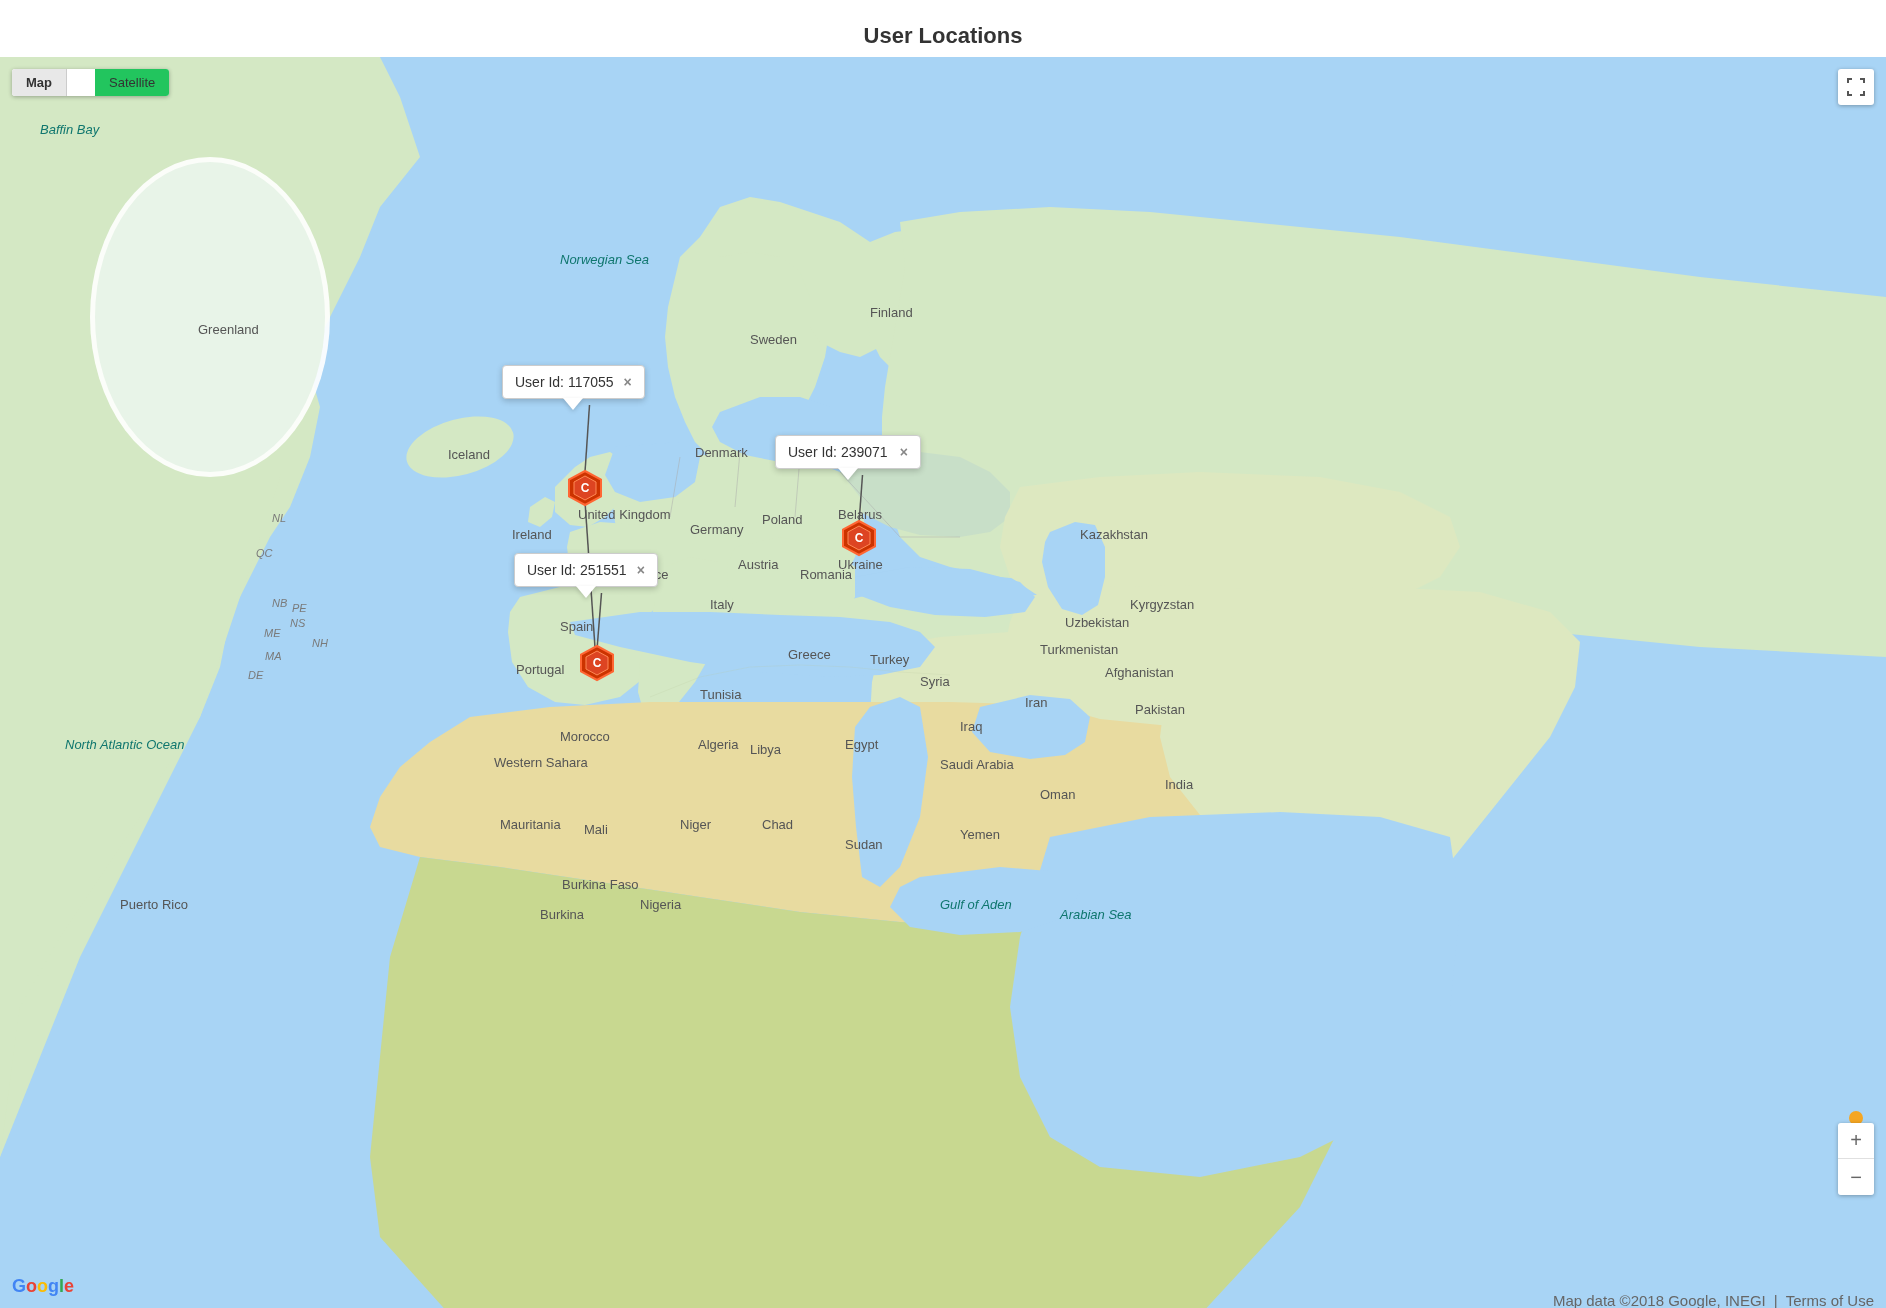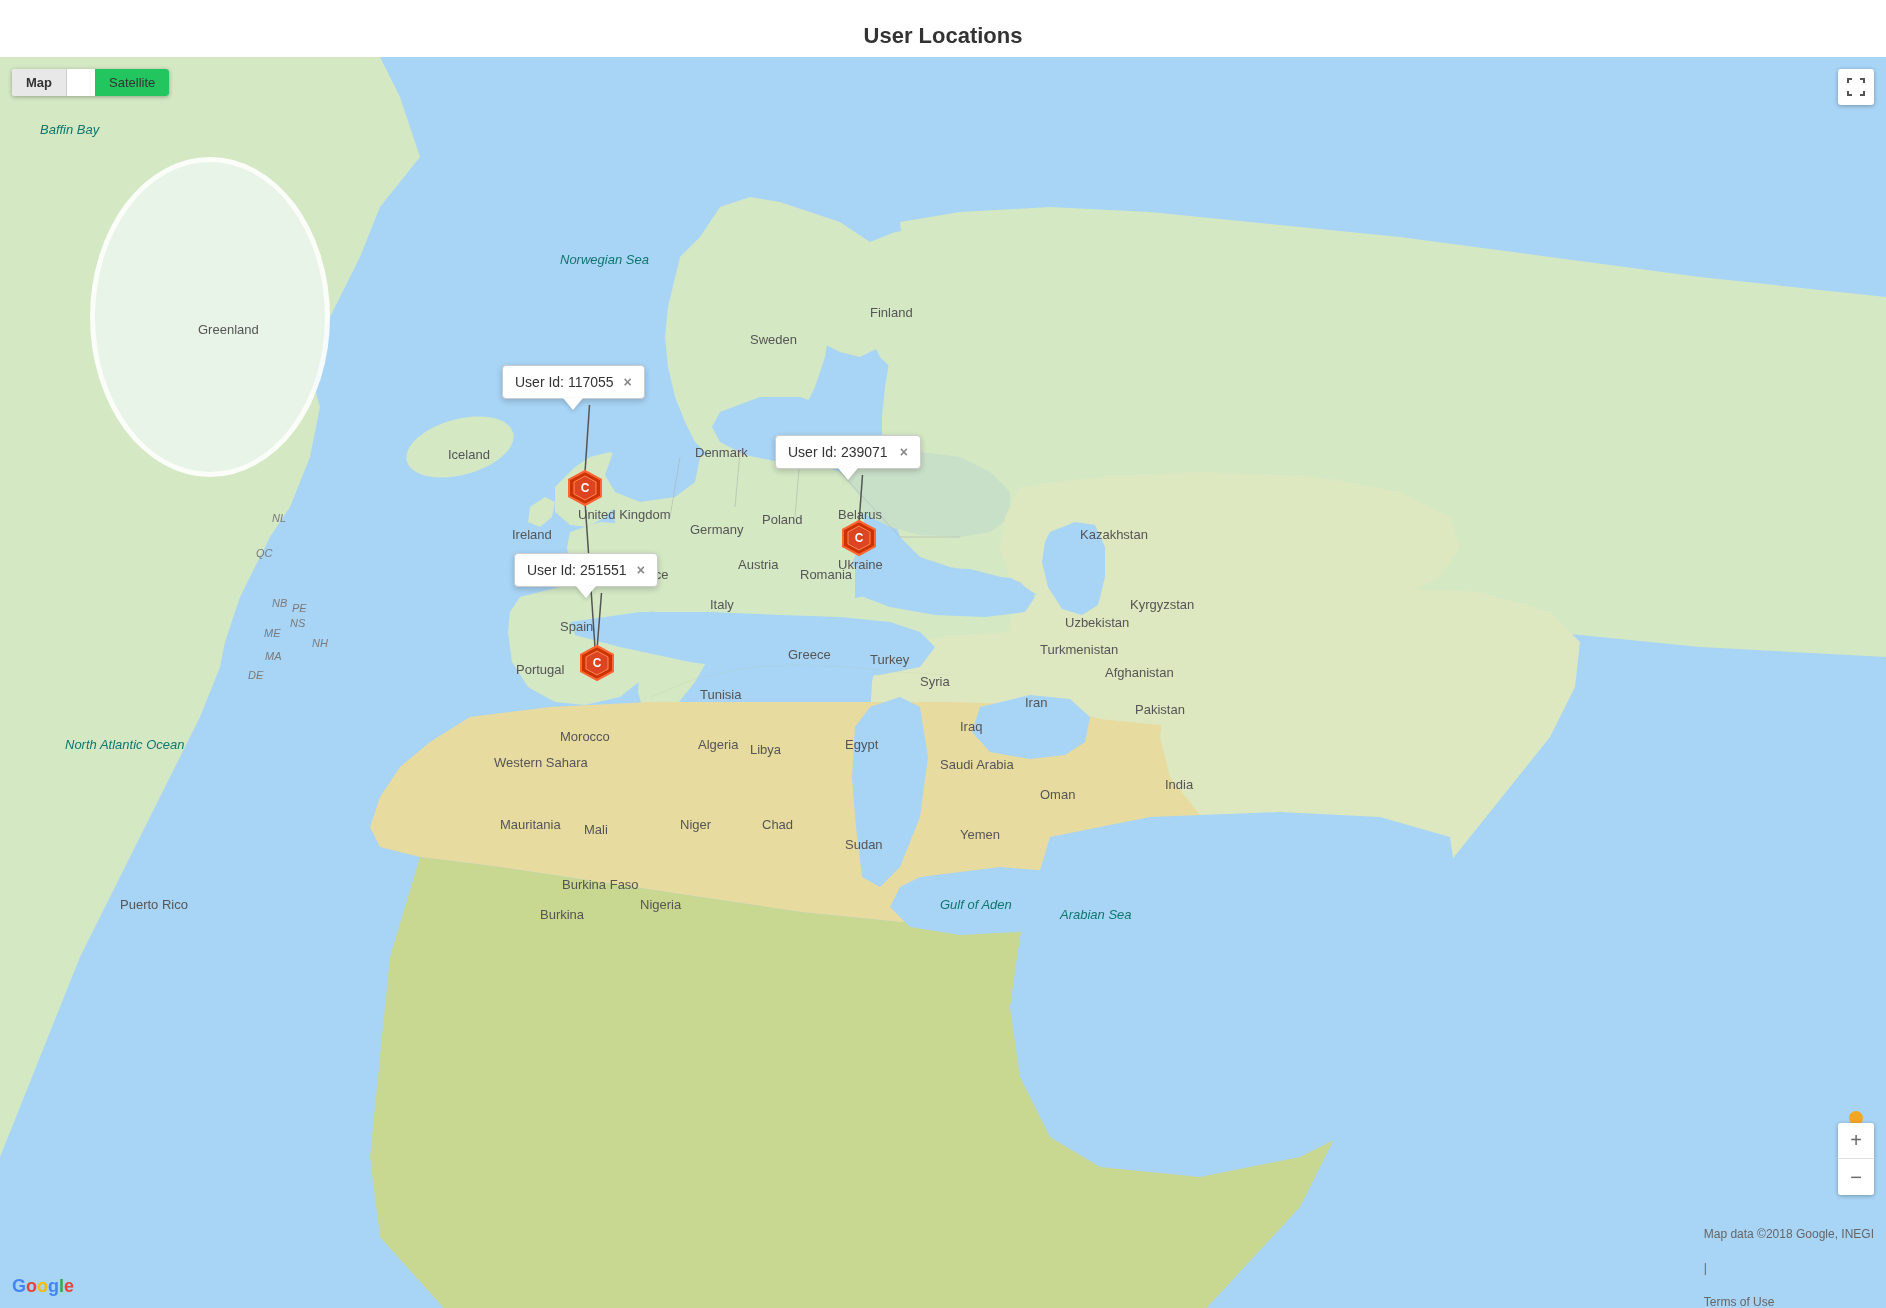--- a/index.html
+++ b/index.html
@@ -133,25 +133,24 @@
     .google-logo span:nth-child(4) { color: #4285F4; }
     .google-logo span:nth-child(5) { color: #34A853; }
     .google-logo span:nth-child(6) { color: #EA4335; }
 
     
     .map-attribution {
       position: absolute;
       bottom: 6px;
       right: 12px;
       z-index: 100;
-      font-size: 12px;
+      font-size: 15px;
       color: #666;
       display: flex;
-      gap: 20px;
-      flex-direction: column;
+      gap: 8px;
     }
     .map-attribution a {
       color: #666;
       text-decoration: none;
     }
 
     
     .info-window {
       position: absolute;
       background: #fff;

